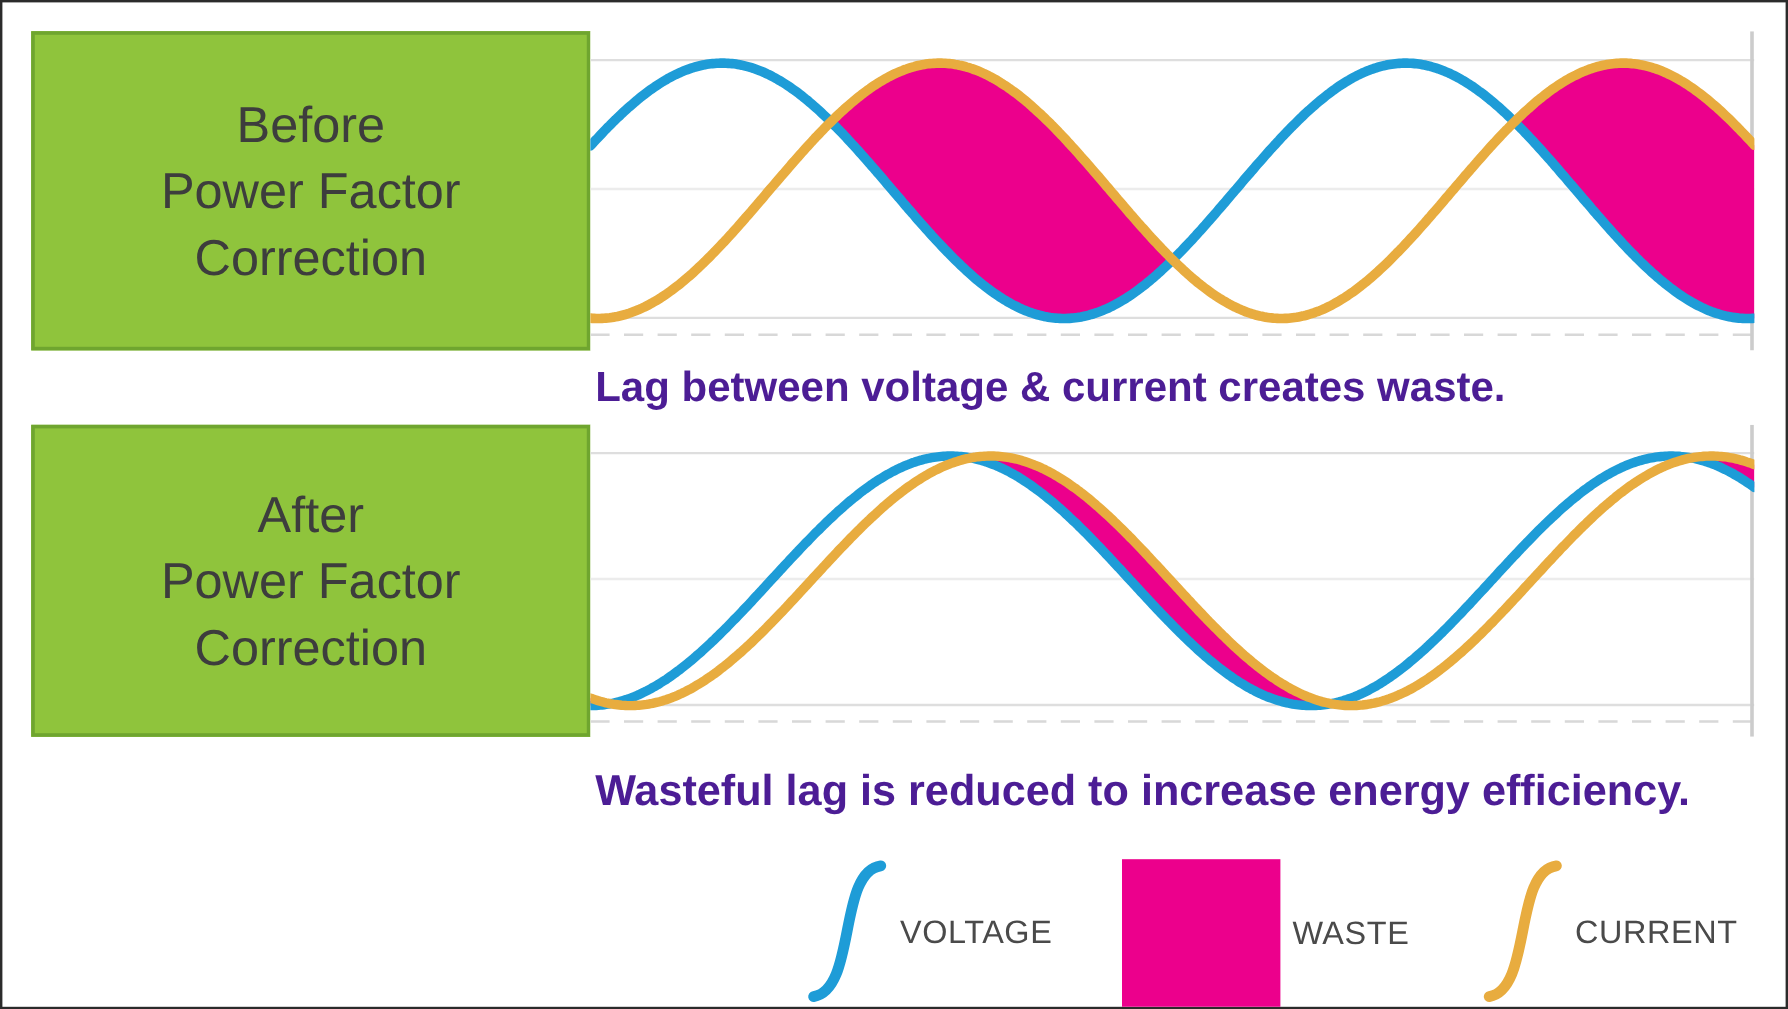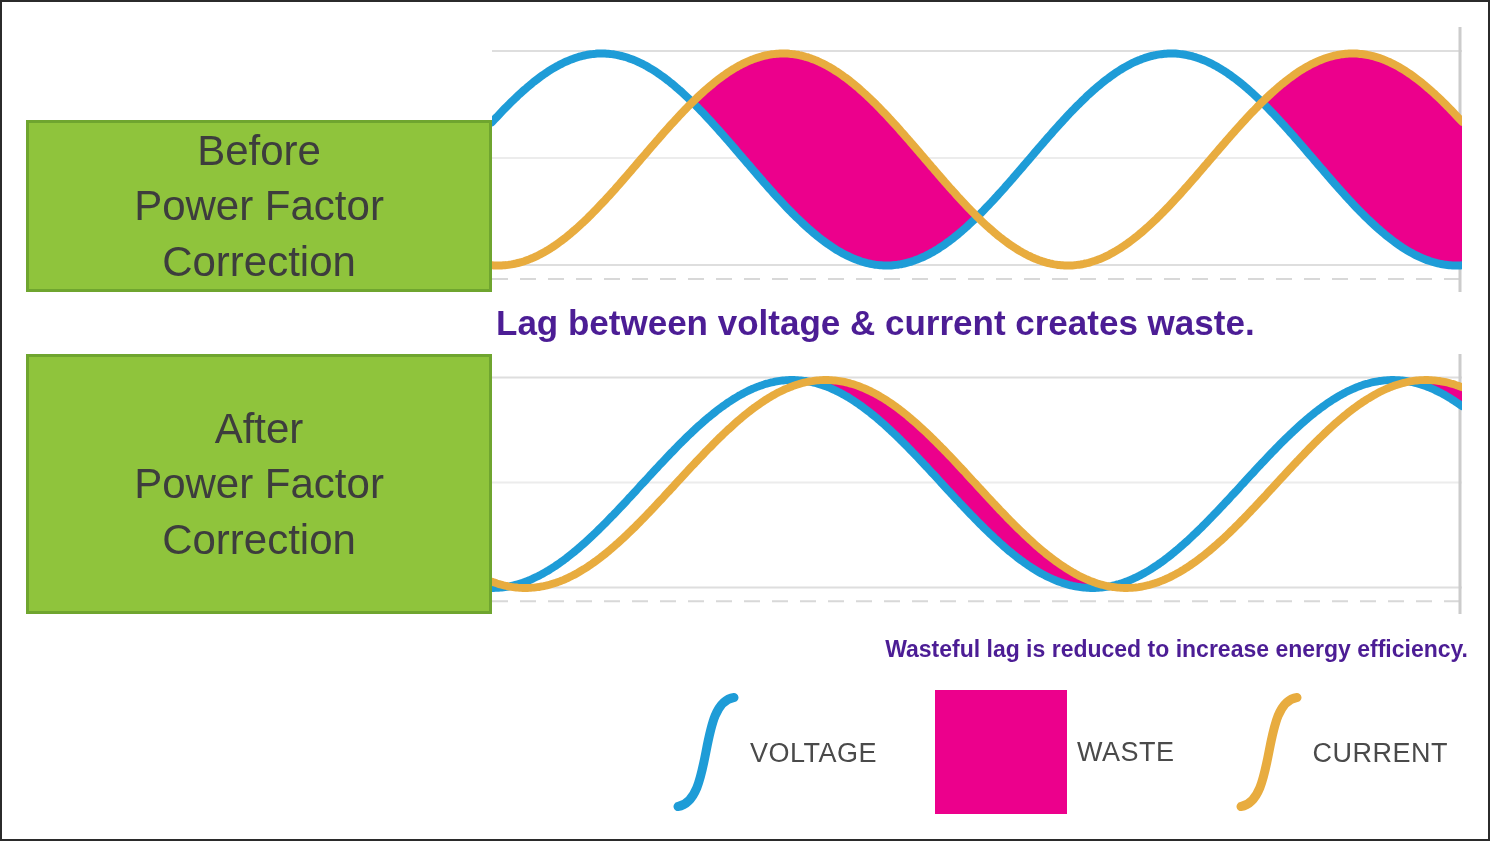--- a/index.html
+++ b/index.html
@@ -8,21 +8,21 @@
     background: #ffffff;
     border: 2px solid #2b2b2b;
     font-family: "Liberation Sans", sans-serif;
     overflow: hidden;
     position: relative;
   }
   .panel-row {
     display: flex;
     margin: 0 26px 0 24px;
   }
-  .panel-row.first { margin-top: 24px; height: 266px; align-items: flex-end; }
+  .panel-row.first { margin-top: 24px; height: 266px; }
   .panel-row.second { margin-top: 6px; height: 260px; }
   .label-box {
     width: 466px;
     flex: 0 0 466px;
     background: var(--c-panel_green);
     border: 3px solid var(--c-panel_green_border);
     display: flex;
     align-items: center;
     justify-content: center;
     text-align: center;
@@ -44,27 +44,27 @@
   .waste-fill { fill: var(--c-waste); stroke: none; }
   .stroke-voltage { stroke: var(--c-voltage); fill: none; stroke-width: 8; stroke-linecap: round; }
   .stroke-current { stroke: var(--c-current); fill: none; stroke-width: 8; stroke-linecap: round; }
   .caption {
     margin-left: 494px;
     margin-right: 20px;
     font-weight: bold;
     color: #4c1d95;
   }
   .caption.first { margin-top: 6px; font-size: 35px; line-height: 50px; }
-  .caption.second { margin-top: 10px; font-size: 23px; line-height: 50px; text-align: right; }
+  .caption.second { margin-top: 20px; font-size: 36px; line-height: 50px; }
   .legend {
     margin-top: 16px;
     height: 140px;
     display: flex;
     justify-content: flex-end;
-    align-items: flex-start;
+    align-items: flex-end;
     gap: 58px;
     padding-right: 40px;
   }
   .legend-item { display: flex; align-items: center; gap: 10px; }
   .legend-curve { width: 70px; height: 126px; }
   .legend-curve path { fill: none; stroke-width: 9; stroke-linecap: round; }
   .legend-curve.voltage path { stroke: var(--c-voltage); }
   .legend-curve.current path { stroke: var(--c-current); }
   .legend-swatch { width: 132px; height: 124px; background: var(--c-waste); }
   .legend-label {

